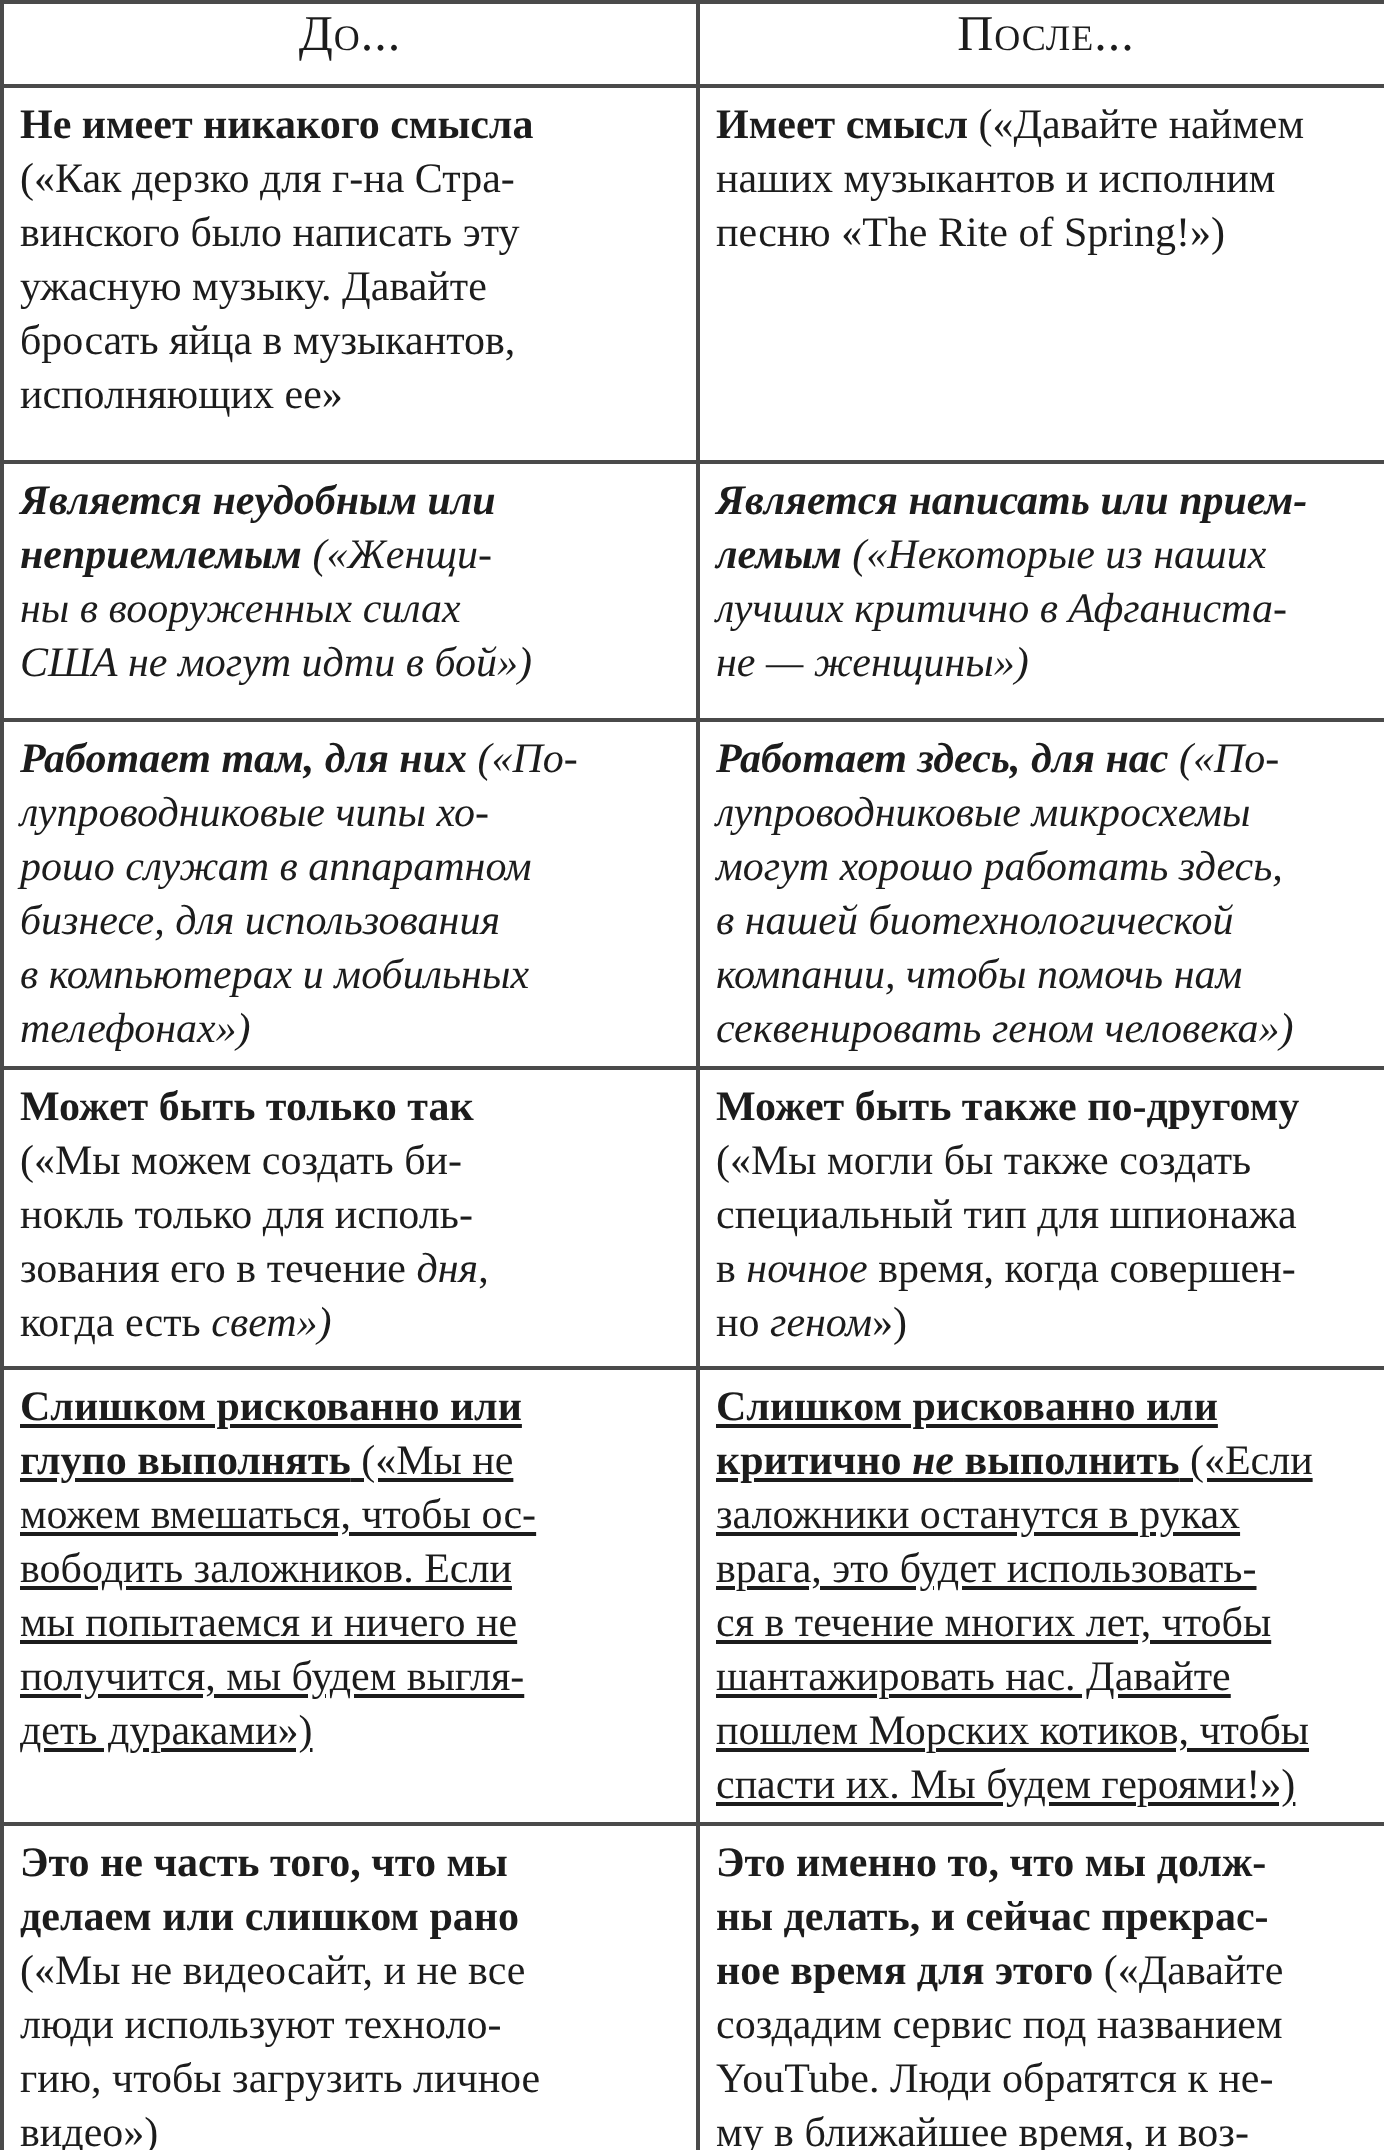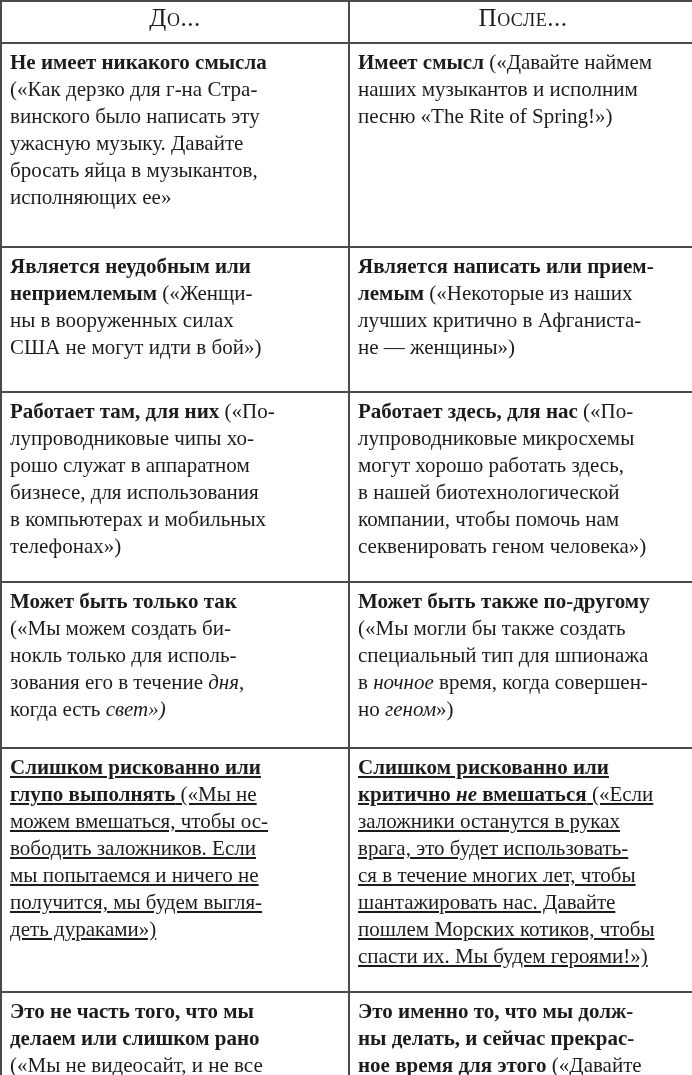--- a/index.html
+++ b/index.html
@@ -28,30 +28,30 @@
     height: 34px;
     font-weight: normal;
     font-variant: small-caps;
     font-size: 25px;
     letter-spacing: 0.5px;
     text-align: center;
     padding: 2px 0 4px 0;
     border-radius: 17px;
   }
   table.cmp td {
-    padding: 5px 4px 21px 8px;
+    padding: 5px 4px 5px 8px;
     font-size: 21px;
     line-height: 27px;
     white-space: pre-wrap;
     overflow: hidden;
   }
   
   tbody tr:nth-child(1) td { height: 176px; }
-  tbody tr:nth-child(2) td { height: 117px; }
-  tbody tr:nth-child(3) td { height: 157px; }
+  tbody tr:nth-child(2) td { height: 117px; font-style: italic; }
+  tbody tr:nth-child(3) td { height: 157px; font-style: italic; }
   tbody tr:nth-child(4) td { height: 138px; }
   tbody tr:nth-child(5) td { height: 213px; text-decoration: underline; }
   tbody tr:nth-child(6) td { height: 193px; }
   .b { font-weight: bold; }
   .i { font-style: italic; text-align: center; }
 </style>
 </head>
 <body>
 
 <table class="cmp">
@@ -111,21 +111,21 @@
       </tr>
       <tr>
         <td><span class="b">Слишком рискованно или
 глупо выполнять</span><span> («Мы не
 можем вмешаться, чтобы ос-
 вободить заложников. Если
 мы попытаемся и ничего не
 получится, мы будем выгля-
 деть дураками»)</span></td>
         <td><span class="b">Слишком рискованно или
-критично </span><span class="b i">не</span><span class="b"> вмешаться</span><span> («Если
+критично </span><span class="b i">не</span><span class="b"> выполнить</span><span> («Если
 заложники останутся в руках
 врага, это будет использовать-
 ся в течение многих лет, чтобы
 шантажировать нас. Давайте
 пошлем Морских котиков, чтобы
 спасти их. Мы будем героями!»)</span></td>
       </tr>
       <tr>
         <td><span class="b">Это не часть того, что мы
 делаем или слишком рано</span><span>

